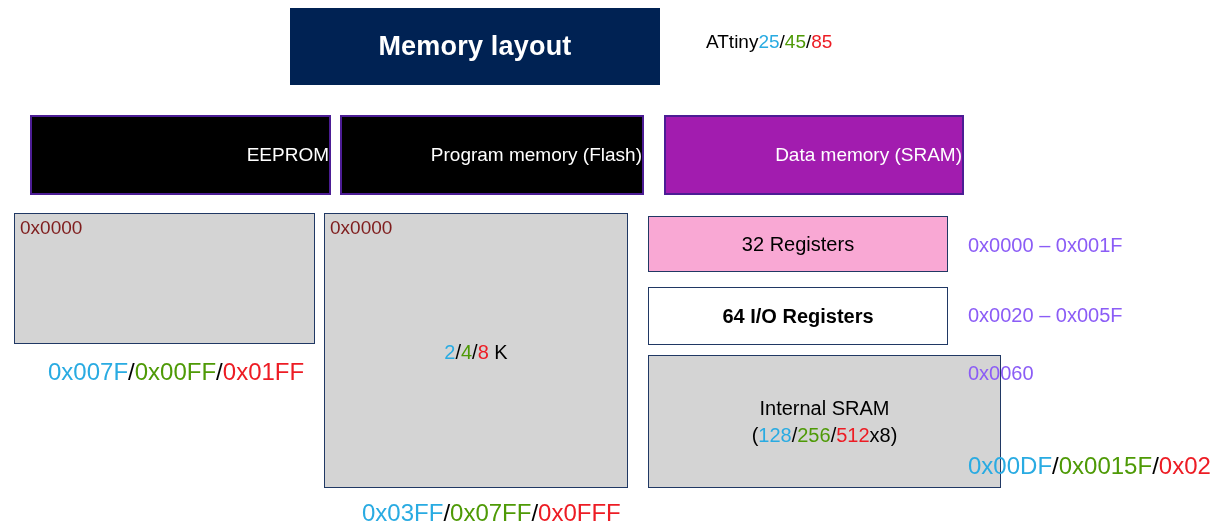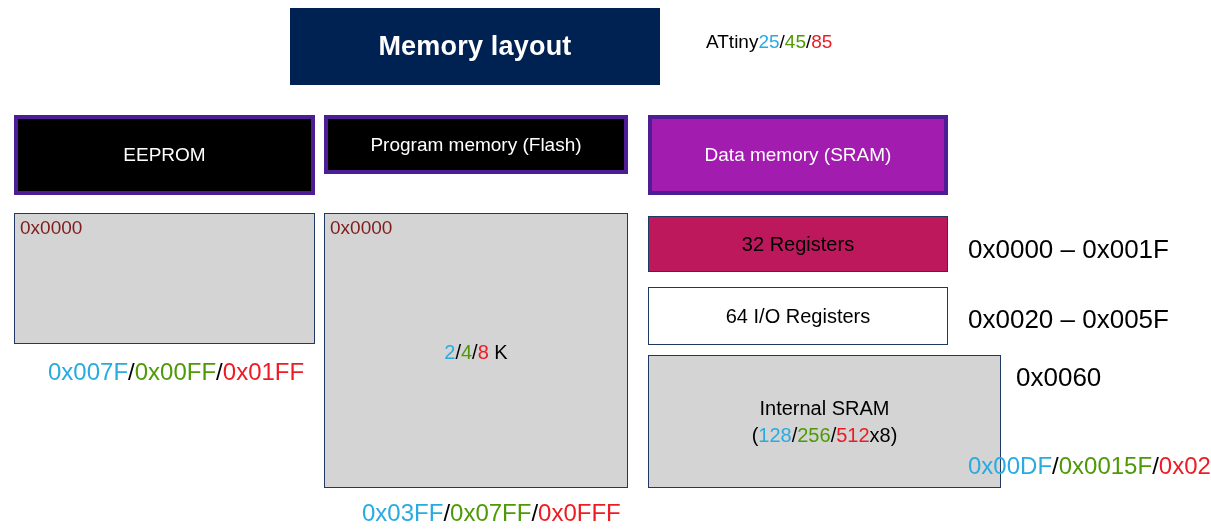--- a/index.html
+++ b/index.html
@@ -53,32 +53,33 @@
   .c-blue  { color: #29ABE2; }
   .c-green { color: #4E9A06; }
   .c-red   { color: #ED1C24; }
   .c-black { color: #000000; }
 
   
   .col-header {
     position: absolute;
     display: flex;
     align-items: center;
-    justify-content: center;
-    border: 4px solid #4c1d95;
+    justify-content: flex-end;
+    border: 2px solid #4c1d95;
     box-sizing: border-box;
+    margin-left: 16px;
   }
   .col-header .col-header-text {
     color: #ffffff;
     font-size: 19px;
     font-weight: 400;
     text-align: center;
   }
   #hdr-eeprom { left: 14px;  top: 115px; width: 301px; height: 80px; background: #000000; }
-  #hdr-flash  { left: 324px; top: 115px; width: 304px; height: 59px; background: #000000; }
+  #hdr-flash  { left: 324px; top: 115px; width: 304px; height: 80px; background: #000000; }
   #hdr-sram   { left: 648px; top: 115px; width: 300px; height: 80px; background: #a21caf; }
 
   
   .mem-block {
     position: absolute;
     background: #D4D4D4;
     border: 1px solid #203864;
     box-sizing: border-box;
   }
   #body-eeprom { left: 14px;  top: 213px; width: 301px; height: 131px; }
@@ -120,34 +121,34 @@
     flex-direction: column;
     align-items: center;
     justify-content: center;
   }
   .sram-box .sram-box-label {
     font-size: 20px;
     color: #000000;
     text-align: center;
     line-height: 1.35;
   }
-  #sram-regs  { left: 648px; top: 216px; width: 300px; height: 56px; background: #be185d; }
-  #sram-io    { left: 648px; top: 287px; width: 300px; height: 58px; background: #ffffff; }
+  #sram-regs  { left: 648px; top: 216px; width: 300px; height: 56px; background: #f9a8d4; }
+  #sram-io    { left: 648px; top: 287px; width: 300px; height: 58px; background: #ffffff; font-weight: bold; }
   #sram-int   { left: 648px; top: 355px; width: 353px; height: 133px; background: #D4D4D4; }
 
   
   .right-addr {
     position: absolute;
-    font-size: 26px;
-    color: #000000;
+    font-size: 20px;
+    color: #8b5cf6;
     white-space: nowrap;
   }
   #addr-regs { left: 968px; top: 234px; }
   #addr-io   { left: 968px; top: 304px; }
-  #addr-int  { left: 968px; top: 362px; margin-left: 48px; }
+  #addr-int  { left: 968px; top: 362px; }
 </style>
 </head>
 <body>
 
 <div id="canvas">
 
   <div class="title-banner">
     <span class="title-text">Memory layout</span>
   </div>
 

